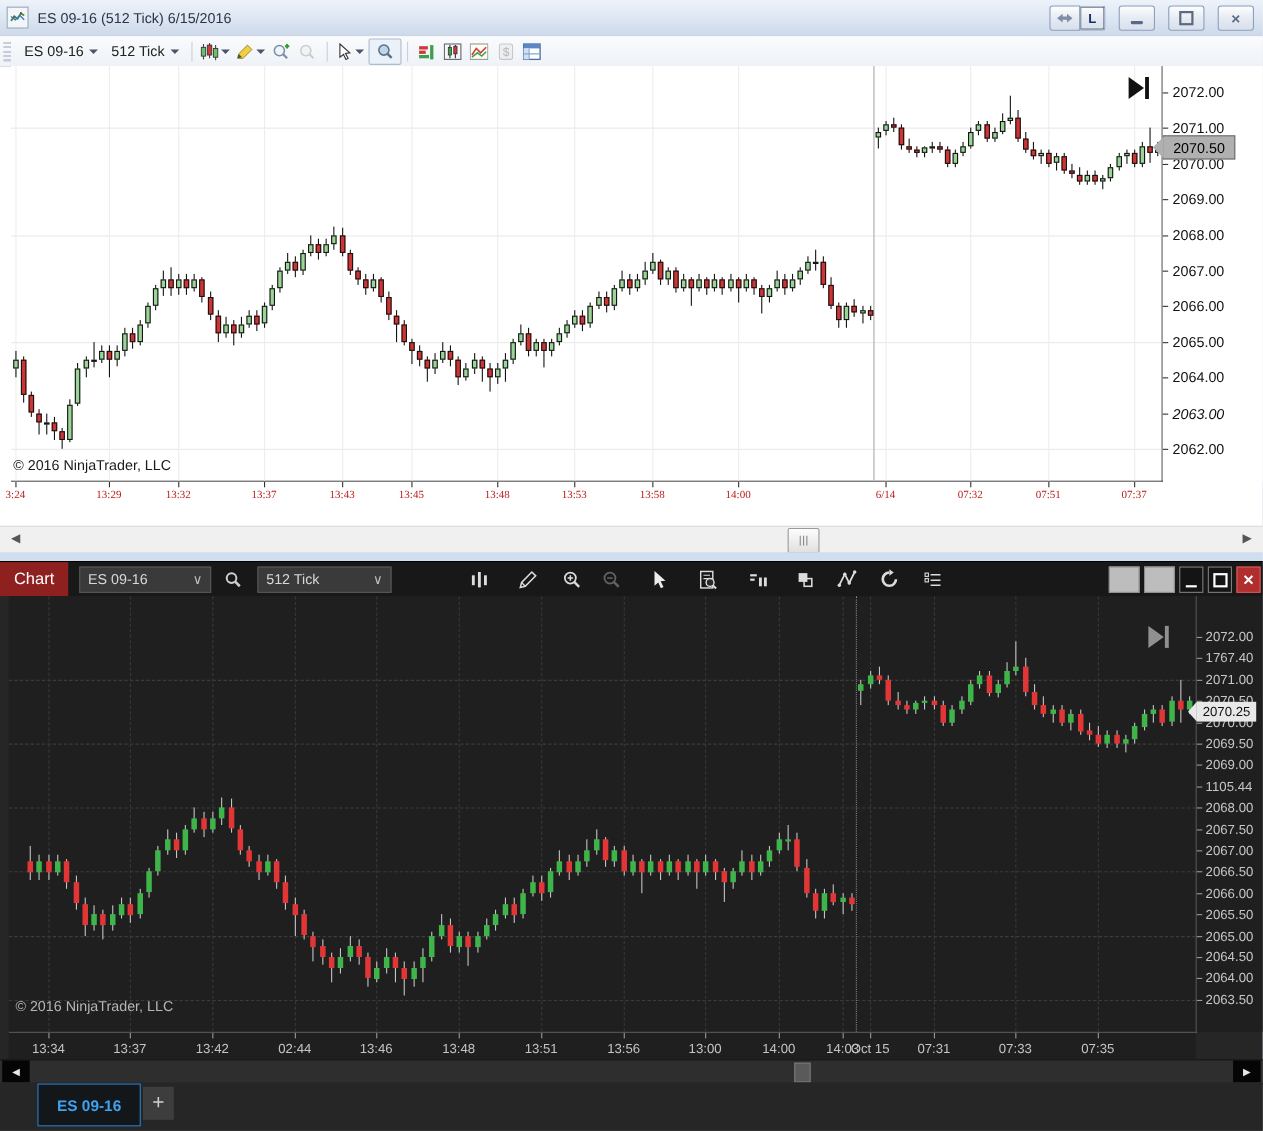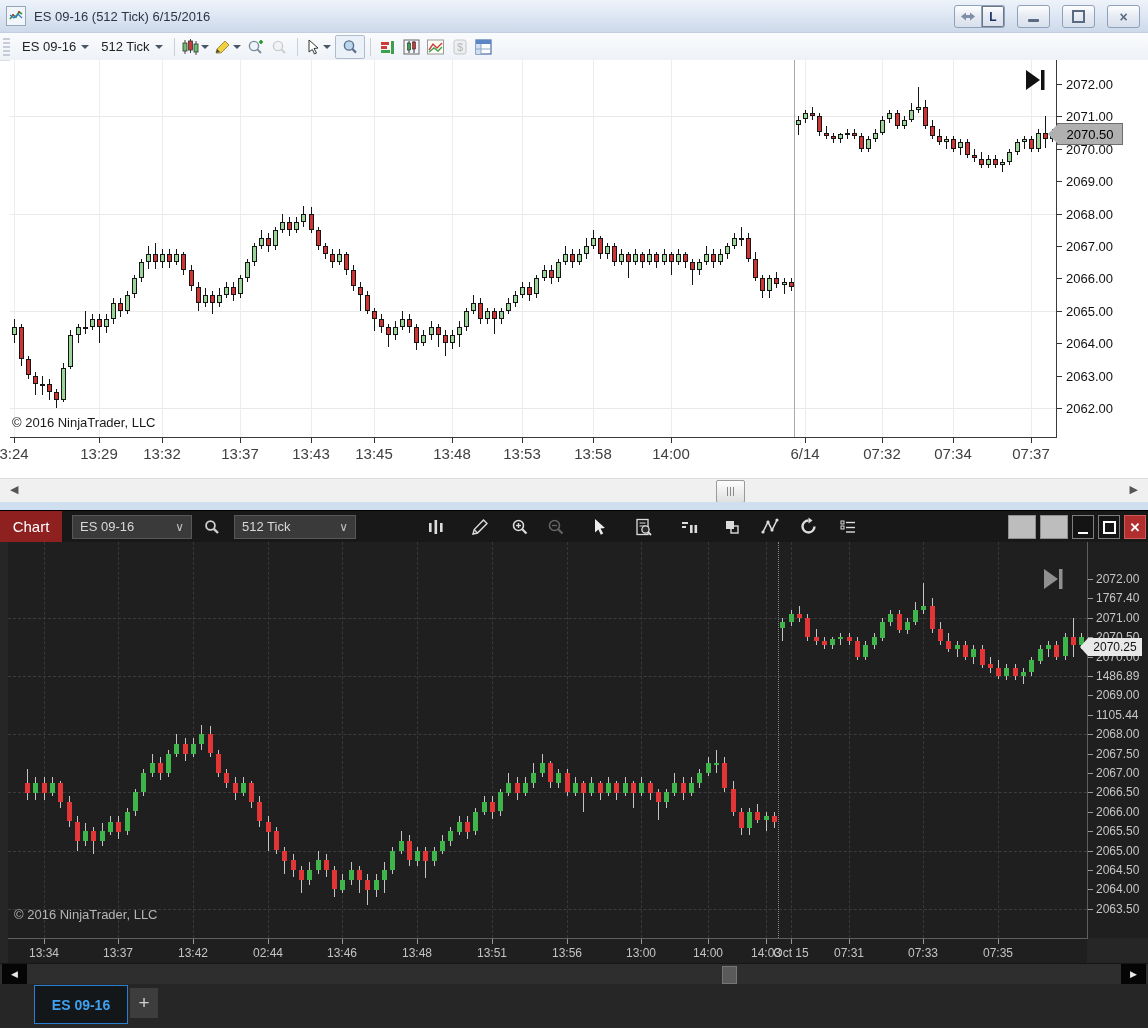--- a/index.html
+++ b/index.html
@@ -38,21 +38,21 @@
   #yaxis-bottom{left:1088px;top:541px;width:60px;height:396px;background:#1f1f1f;}
   .ytick{position:absolute;left:0;width:5px;height:0;border-top:1px solid;}
   .ylab{position:absolute;transform:translateY(-50%);white-space:nowrap;}
   .ylab-light{left:9px;font-size:13px;color:#111;}
   .ylab-dark{left:8px;font-size:12px;color:#c6c6c6;}
   .xaxis{position:absolute;}
   #xaxis-top{left:10px;top:438px;width:1046px;height:25px;background:#fff;}
   #xaxis-bottom{left:8px;top:938px;width:1079px;height:24px;background:#1f1f1f;}
   .xtick{position:absolute;top:0;width:0;height:5px;border-left:1px solid;}
   .xlab{position:absolute;top:7px;transform:translateX(-50%);white-space:nowrap;}
-  .xlab-light{font-size:15px;color:#404040;}
+  .xlab-light{font-size:10px;color:#b91c1c;font-family:Liberation Serif, serif;}
   .xlab-dark{font-size:12px;color:#c4c4c4;}
   
   .pmarker{position:absolute;display:flex;align-items:center;justify-content:center;}
   #marker-top{left:1057px;top:123px;width:64px;height:20px;background:#b0b0b0;border:1px solid #6e6e6e;font-size:13px;color:#000;}
   #marker-top::before{content:"";position:absolute;left:-10px;border-top:10px solid transparent;border-bottom:10px solid transparent;border-right:10px solid #b0b0b0;}
   #marker-bottom{left:1088px;top:637px;width:54px;height:18px;background:#e8e8e8;font-size:12px;color:#111;}
   #marker-bottom::before{content:"";position:absolute;left:-8px;border-top:9px solid transparent;border-bottom:9px solid transparent;border-right:8px solid #e8e8e8;}
   .watermark{position:absolute;font-size:13px;}
   #wm-top{left:12px;top:415px;color:#1a1a1a;}
   #wm-bottom{left:14px;top:906px;color:#b5b5b5;}
@@ -552,21 +552,21 @@
         <div class="ylab ylab-light" style="top: 154px;">2068.00</div>
         <div class="ytick" style="top: 186px; border-top-color: rgb(51, 51, 51);"></div>
         <div class="ylab ylab-light" style="top: 186px;">2067.00</div>
         <div class="ytick" style="top: 218px; border-top-color: rgb(51, 51, 51);"></div>
         <div class="ylab ylab-light" style="top: 218px;">2066.00</div>
         <div class="ytick" style="top: 251px; border-top-color: rgb(51, 51, 51);"></div>
         <div class="ylab ylab-light" style="top: 251px;">2065.00</div>
         <div class="ytick" style="top: 283px; border-top-color: rgb(51, 51, 51);"></div>
         <div class="ylab ylab-light" style="top: 283px;">2064.00</div>
         <div class="ytick" style="top: 316px; border-top-color: rgb(51, 51, 51);"></div>
-        <div class="ylab ylab-light" style="top: 316px;">2063.00</div>
+        <div class="ylab ylab-light" style="top: 316px; font-style: italic;">2063.00</div>
         <div class="ytick" style="top: 348px; border-top-color: rgb(51, 51, 51);"></div>
         <div class="ylab ylab-light" style="top: 348px;">2062.00</div>
       </div>
     <div id="xaxis-top" class="xaxis">
         <div class="xtick" style="left: 4px; border-left-color: rgb(51, 51, 51);"></div>
         <div class="xlab xlab-light" style="left: 4px;">3:24</div>
         <div class="xtick" style="left: 89px; border-left-color: rgb(51, 51, 51);"></div>
         <div class="xlab xlab-light" style="left: 89px;">13:29</div>
         <div class="xtick" style="left: 152px; border-left-color: rgb(51, 51, 51);"></div>
         <div class="xlab xlab-light" style="left: 152px;">13:32</div>
@@ -582,21 +582,21 @@
         <div class="xlab xlab-light" style="left: 512px;">13:53</div>
         <div class="xtick" style="left: 583px; border-left-color: rgb(51, 51, 51);"></div>
         <div class="xlab xlab-light" style="left: 583px;">13:58</div>
         <div class="xtick" style="left: 661px; border-left-color: rgb(51, 51, 51);"></div>
         <div class="xlab xlab-light" style="left: 661px;">14:00</div>
         <div class="xtick" style="left: 795px; border-left-color: rgb(51, 51, 51);"></div>
         <div class="xlab xlab-light" style="left: 795px;">6/14</div>
         <div class="xtick" style="left: 872px; border-left-color: rgb(51, 51, 51);"></div>
         <div class="xlab xlab-light" style="left: 872px;">07:32</div>
         <div class="xtick" style="left: 943px; border-left-color: rgb(51, 51, 51);"></div>
-        <div class="xlab xlab-light" style="left: 943px;">07:34</div>
+        <div class="xlab xlab-light" style="left: 943px;">07:51</div>
         <div class="xtick" style="left: 1021px; border-left-color: rgb(51, 51, 51);"></div>
         <div class="xlab xlab-light" style="left: 1021px;">07:37</div>
       </div>
 
     <div class="goto-end" style="left:1024px;top:68px;color:#111;">
       <svg width="23" height="24" viewBox="0 0 23 24" fill="currentColor">
           <polygon points="2,2 16,12 2,22"></polygon>
           <rect x="17" y="2" width="3.5" height="20"></rect>
         </svg>
     </div>
@@ -1014,21 +1014,21 @@
         <div class="ylab ylab-dark" style="top: 37px;">2072.00</div>
         <div class="ytick" style="top: 56px; border-top-color: rgb(153, 153, 153);"></div>
         <div class="ylab ylab-dark" style="top: 56px;">1767.40</div>
         <div class="ytick" style="top: 76px; border-top-color: rgb(153, 153, 153);"></div>
         <div class="ylab ylab-dark" style="top: 76px;">2071.00</div>
         <div class="ytick" style="top: 95px; border-top-color: rgb(153, 153, 153);"></div>
         <div class="ylab ylab-dark" style="top: 95px;">2070.50</div>
         <div class="ytick" style="top: 115px; border-top-color: rgb(153, 153, 153);"></div>
         <div class="ylab ylab-dark" style="top: 115px;">2070.00</div>
         <div class="ytick" style="top: 134px; border-top-color: rgb(153, 153, 153);"></div>
-        <div class="ylab ylab-dark" style="top: 134px;">1486.89</div>
+        <div class="ylab ylab-dark" style="top: 134px;">2069.50</div>
         <div class="ytick" style="top: 153px; border-top-color: rgb(153, 153, 153);"></div>
         <div class="ylab ylab-dark" style="top: 153px;">2069.00</div>
         <div class="ytick" style="top: 173px; border-top-color: rgb(153, 153, 153);"></div>
         <div class="ylab ylab-dark" style="top: 173px;">1105.44</div>
         <div class="ytick" style="top: 192px; border-top-color: rgb(153, 153, 153);"></div>
         <div class="ylab ylab-dark" style="top: 192px;">2068.00</div>
         <div class="ytick" style="top: 212px; border-top-color: rgb(153, 153, 153);"></div>
         <div class="ylab ylab-dark" style="top: 212px;">2067.50</div>
         <div class="ytick" style="top: 231px; border-top-color: rgb(153, 153, 153);"></div>
         <div class="ylab ylab-dark" style="top: 231px;">2067.00</div>

